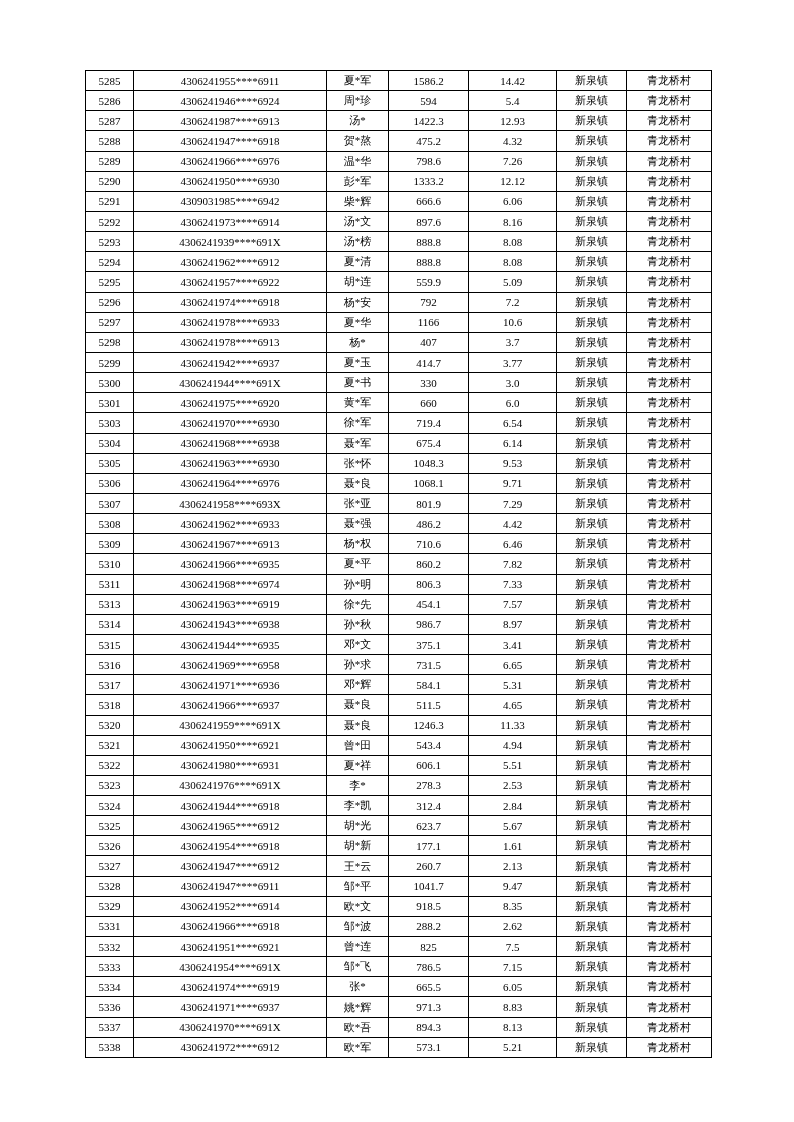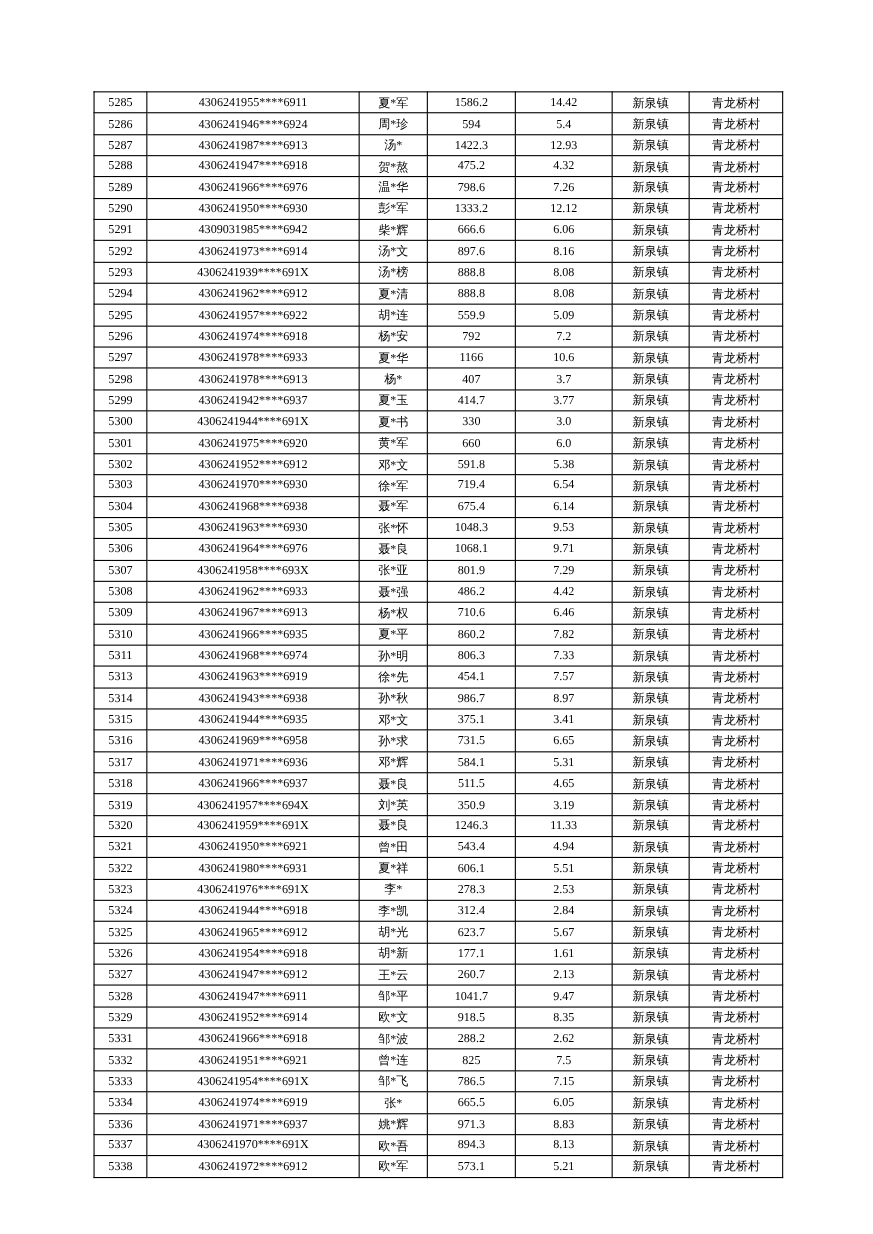--- a/index.html
+++ b/index.html
@@ -15,21 +15,20 @@
     overflow: hidden;
   }
   table.data-table {
     position: absolute;
     left: 85px;
     top: 70px;
     width: 626px;
     height: 988px;
     border-collapse: collapse;
     table-layout: fixed;
-    margin-top: 13px;
   }
   table.data-table td {
     border: 1px solid #000000;
     text-align: center;
     vertical-align: middle;
     font-family: "Liberation Serif", "DejaVu Serif", serif;
     font-size: 11px;
     color: #000000;
     padding: 0 2px;
     white-space: nowrap;
@@ -205,29 +204,20 @@
         <tr>
           <td>5301</td>
           <td>4306241975****6920</td>
           <td>黄*军</td>
           <td>660</td>
           <td>6.0</td>
           <td>新泉镇</td>
           <td>青龙桥村</td>
         </tr>
         <tr>
-          <td>5302</td>
-          <td>4306241952****6912</td>
-          <td>邓*文</td>
-          <td>591.8</td>
-          <td>5.38</td>
-          <td>新泉镇</td>
-          <td>青龙桥村</td>
-        </tr>
-        <tr>
           <td>5303</td>
           <td>4306241970****6930</td>
           <td>徐*军</td>
           <td>719.4</td>
           <td>6.54</td>
           <td>新泉镇</td>
           <td>青龙桥村</td>
         </tr>
         <tr>
           <td>5304</td>
@@ -349,29 +339,20 @@
         <tr>
           <td>5318</td>
           <td>4306241966****6937</td>
           <td>聂*良</td>
           <td>511.5</td>
           <td>4.65</td>
           <td>新泉镇</td>
           <td>青龙桥村</td>
         </tr>
         <tr>
-          <td>5319</td>
-          <td>4306241957****694X</td>
-          <td>刘*英</td>
-          <td>350.9</td>
-          <td>3.19</td>
-          <td>新泉镇</td>
-          <td>青龙桥村</td>
-        </tr>
-        <tr>
           <td>5320</td>
           <td>4306241959****691X</td>
           <td>聂*良</td>
           <td>1246.3</td>
           <td>11.33</td>
           <td>新泉镇</td>
           <td>青龙桥村</td>
         </tr>
         <tr>
           <td>5321</td>

